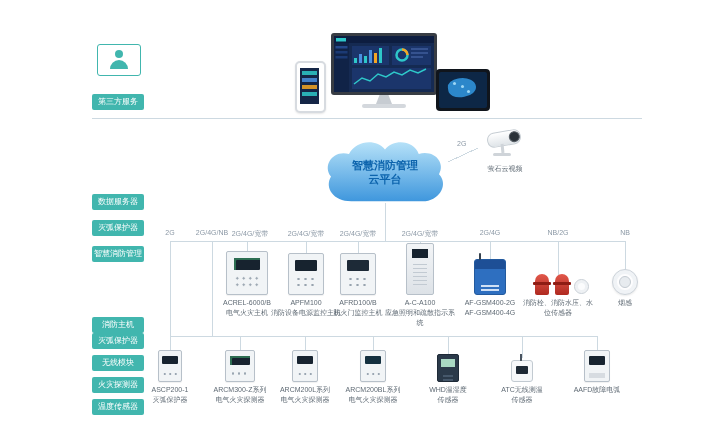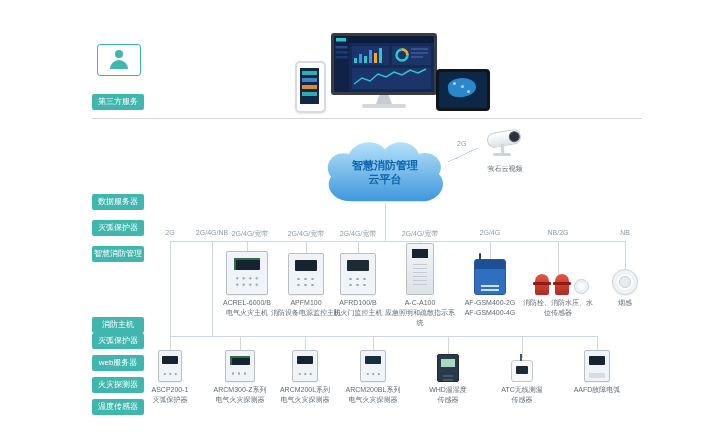--- a/index.html
+++ b/index.html
@@ -161,21 +161,21 @@
     <span class="person-icon"></span>
   </div>
   <div class="tag" style="top:94px">第三方服务</div>
 
   <div class="tag" style="top:194px">数据服务器</div>
   <div class="tag" style="top:220px">灭弧保护器</div>
   <div class="tag" style="top:246px">智慧消防管理</div>
 
   <div class="tag" style="top:317px">消防主机</div>
   <div class="tag" style="top:333px">灭弧保护器</div>
-  <div class="tag" style="top:355px">web服务器</div>
+  <div class="tag" style="top:355px">无线模块</div>
   <div class="tag" style="top:377px">火灾探测器</div>
   <div class="tag" style="top:399px">温度传感器</div>
 
   <div class="monitor">
     <div class="mscr">
       <svg width="100" height="56" viewBox="0 0 100 56">
         <rect width="100" height="56" fill="#152a52"></rect>
         <rect width="100" height="7" fill="#0d1d40"></rect>
         <rect x="2" y="2" width="10" height="3.5" fill="#2ec7c9"></rect>
         <rect y="7" width="15" height="49" fill="#102347"></rect>

